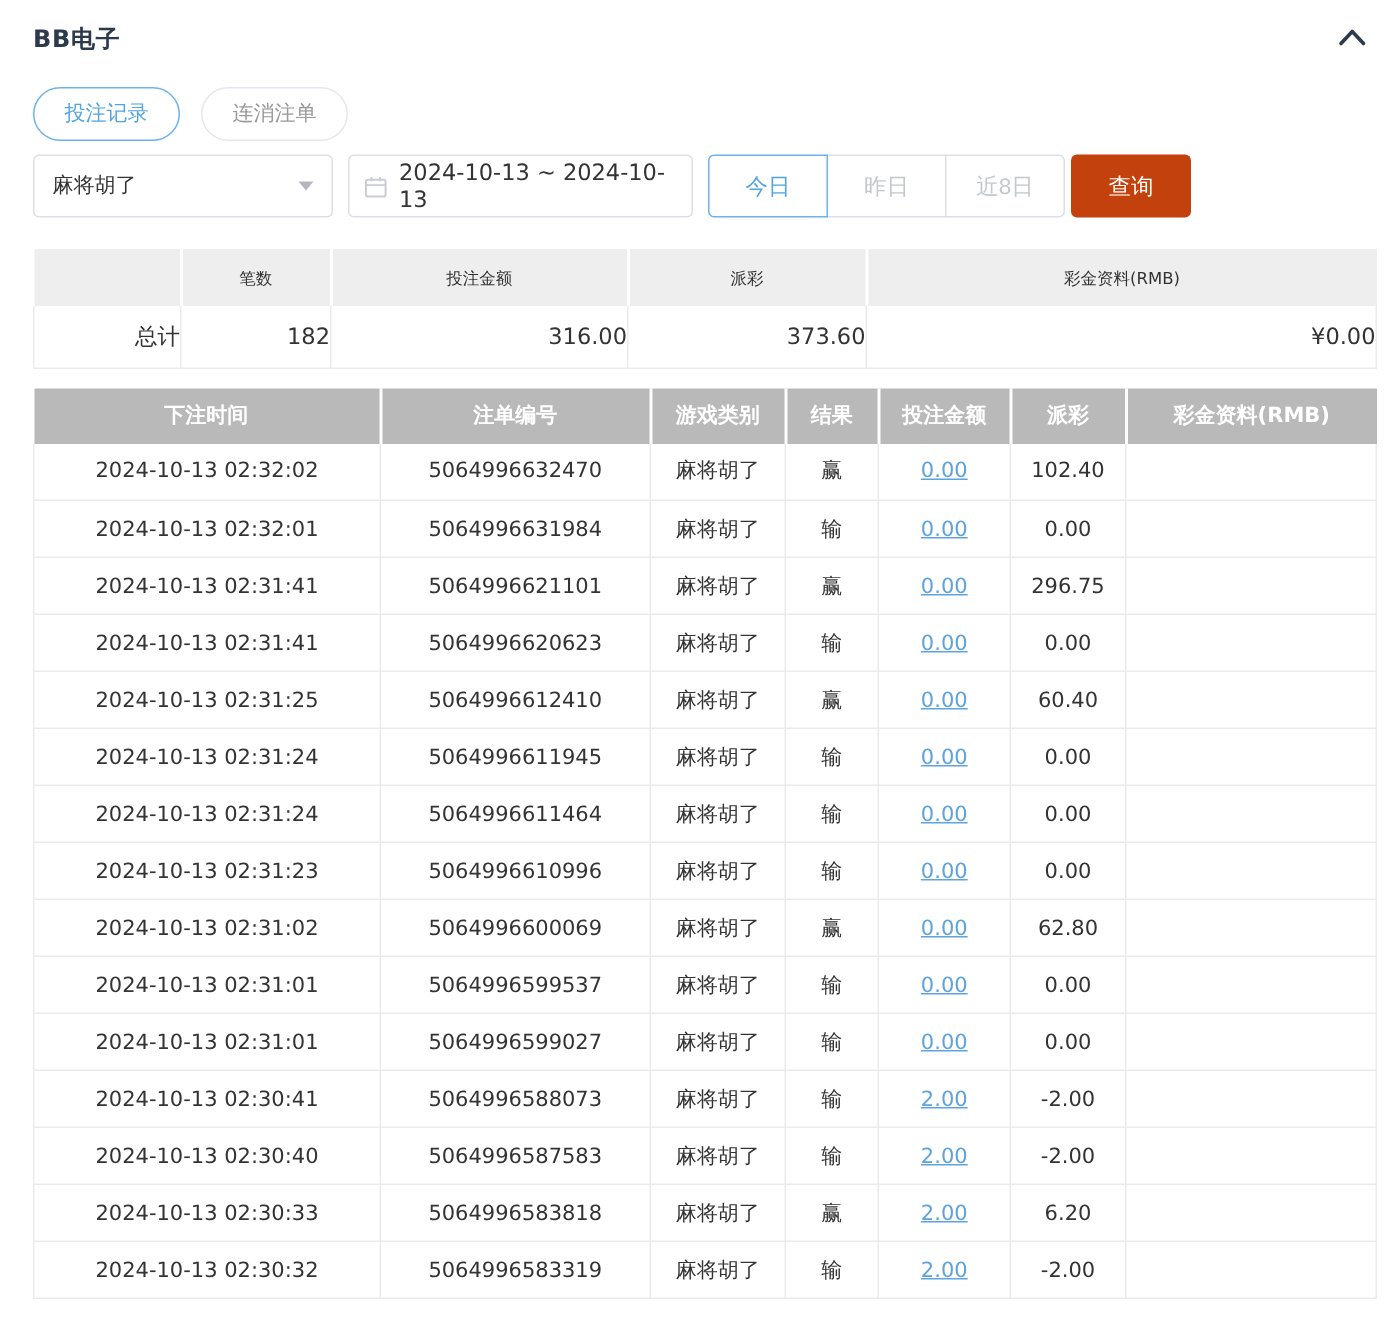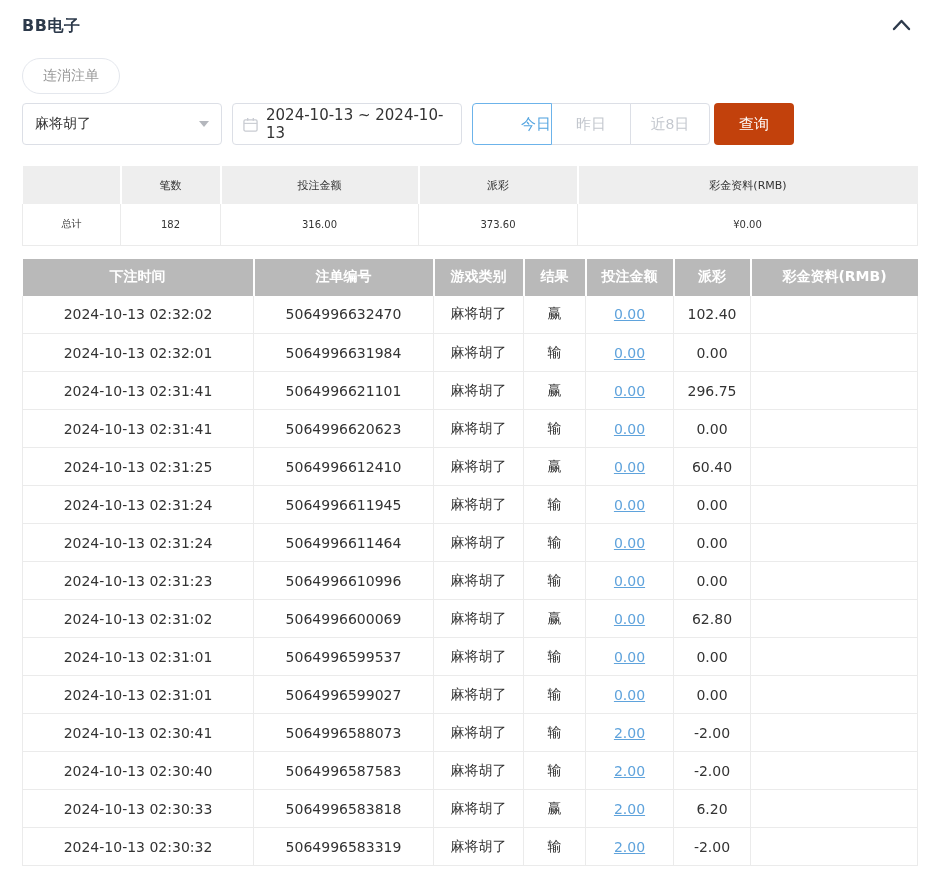--- a/index.html
+++ b/index.html
@@ -22,32 +22,32 @@
   .filters { margin-top:9px; display:flex; align-items:center; }
   .select-box { width:200px; height:42px; border:1px solid #dcdfe6; border-radius:4px;
     display:flex; align-items:center; justify-content:space-between; padding:0 12px; font-size:14px; cursor:pointer; }
   .caret-down { width:0; height:0; border-left:5px solid transparent; border-right:5px solid transparent;
     border-top:6px solid #b4b7bd; }
   .date-box { width:230px; height:42px; border:1px solid #dcdfe6; border-radius:4px; margin-left:10px;
     display:flex; align-items:center; padding:12px 10px; gap:8px; font-size:15px; cursor:pointer; }
   .btn-group { display:flex; margin-left:10px; }
   .qbtn { width:80px; height:42px; background:#fff; border:1px solid #dcdfe6; font-size:15px;
     color:#c3c7ce; cursor:pointer; margin-left:-1px; position:relative; }
-  .qbtn:first-child { border-radius:4px 0 0 4px; margin-left:0;text-align:right; }
+  .qbtn:first-child { border-radius:4px 0 0 4px; margin-left:0; }
   .qbtn:last-child { border-radius:0 4px 4px 0; }
   .qbtn.active { border:1px solid #6cb3ea; color:#53a4e0; z-index:2; border-radius:4px 0 0 4px; }
   .search-btn { width:80px; height:42px; margin-left:4px; border:none; border-radius:4px;
     background:#c2410c; color:#fff; font-size:15px; cursor:pointer; }
 
   
   .summary { margin-top:21px; width:895px; border-collapse:collapse; table-layout:fixed; }
   .summary th { background:#eeeeee; height:38px; font-size:11px; font-weight:400; color:#333;
     border-right:2px solid #fff; }
   .summary th:last-child { border-right:none; }
-  .summary td { height:41px; text-align:center; font-size:10px; color:#333;
+  .summary td { height:41px; text-align:right; font-size:15px; color:#333;
     border:1px solid #ebebeb; border-top:none; }
 
   
   .bet-table { margin-top:13px; width:895px; border-collapse:collapse; table-layout:fixed; }
   .bet-table th { background:#b9b9b9; color:#fff; height:37px; font-size:14px; font-weight:700;
     border-right:2px solid #fff; }
   .bet-table th:last-child { border-right:none; }
   .bet-table td { height:38px; text-align:center; font-size:14px; color:#333;
     border:1px solid #ebebeb; border-top:none; }
   .bet-link { color:#5fa3dc; text-decoration:underline; cursor:pointer; }
@@ -61,20 +61,21 @@
   <div class="header-row">
     <div class="page-title">BB电子</div>
     <button class="collapse-btn" aria-label="collapse">
       <svg width="19" height="13" viewBox="0 0 19 13">
           <polyline points="2,11 9.5,3 17,11" fill="none" stroke="#2d3a4b" stroke-width="2.4" stroke-linecap="round" stroke-linejoin="round"></polyline>
         </svg>
     </button>
   </div>
 
   <div class="tabs">
+    <button class="tab active">投注记录</button>
     <button class="tab">连消注单</button>
   </div>
 
   <div class="filters">
     <div class="select-box">
       <span>麻将胡了</span>
       <span class="caret-down"></span>
     </div>
     <div class="date-box">
       <span style="display:inline-flex;">

